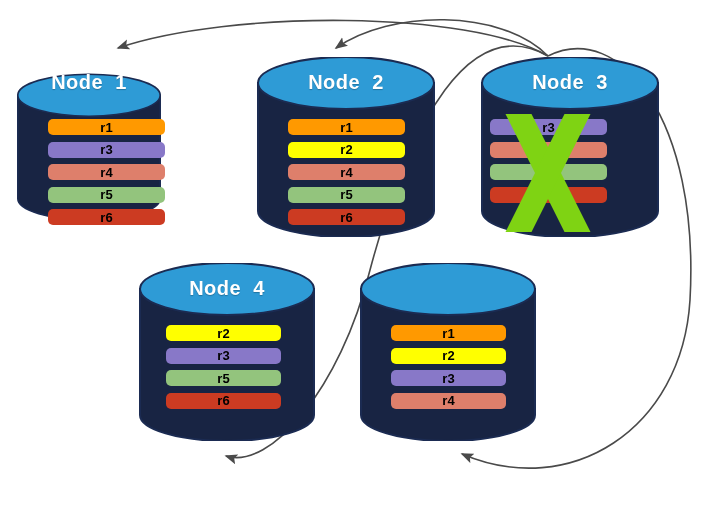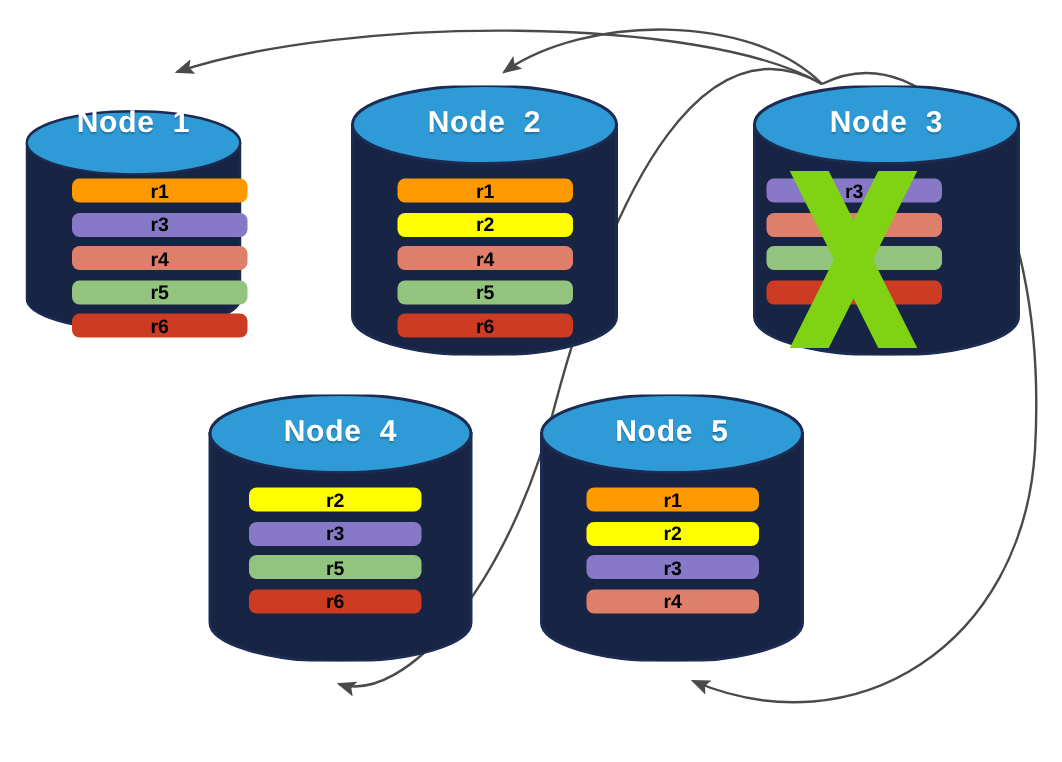--- a/index.html
+++ b/index.html
@@ -64,33 +64,33 @@
           <path d="M 1 26 L 1 154 A 88 26 0 0 0 177 154 L 177 26 Z" fill="#182443" stroke="#1b2b52" stroke-width="2"></path>
           <ellipse cx="89" cy="26" rx="88" ry="26" fill="#2e9bd6" stroke="#1b2b52" stroke-width="2"></ellipse>
         </svg>
         <div class="node-label" style="top: 14px; font-size: 20px;">Node  1</div>
         <div class="rec" style="left: 31px; top: 62px; width: 117px; height: 16px; background: rgb(255, 153, 0); font-size: 13px;">r1</div>
         <div class="rec" style="left: 31px; top: 84.6px; width: 117px; height: 16px; background: rgb(136, 120, 200); font-size: 13px;">r3</div>
         <div class="rec" style="left: 31px; top: 107.2px; width: 117px; height: 16px; background: rgb(222, 127, 107); font-size: 13px;">r4</div>
         <div class="rec" style="left: 31px; top: 129.8px; width: 117px; height: 16px; background: rgb(147, 196, 125); font-size: 13px;">r5</div>
         <div class="rec" style="left: 31px; top: 152.4px; width: 117px; height: 16px; background: rgb(204, 59, 34); font-size: 13px;">r6</div>
       </div>
-      <div class="node" style="left: 234px; top: 57px; width: 178px; height: 180px;">
+      <div class="node" style="left: 257px; top: 57px; width: 178px; height: 180px;">
         <svg class="cyl" viewBox="0 0 178 180" width="178" height="180">
           <path d="M 1 26 L 1 154 A 88 26 0 0 0 177 154 L 177 26 Z" fill="#182443" stroke="#1b2b52" stroke-width="2"></path>
           <ellipse cx="89" cy="26" rx="88" ry="26" fill="#2e9bd6" stroke="#1b2b52" stroke-width="2"></ellipse>
         </svg>
         <div class="node-label" style="top: 14px; font-size: 20px;">Node  2</div>
         <div class="rec" style="left: 31px; top: 62px; width: 117px; height: 16px; background: rgb(255, 153, 0); font-size: 13px;">r1</div>
         <div class="rec" style="left: 31px; top: 84.6px; width: 117px; height: 16px; background: rgb(255, 255, 0); font-size: 13px;">r2</div>
         <div class="rec" style="left: 31px; top: 107.2px; width: 117px; height: 16px; background: rgb(222, 127, 107); font-size: 13px;">r4</div>
         <div class="rec" style="left: 31px; top: 129.8px; width: 117px; height: 16px; background: rgb(147, 196, 125); font-size: 13px;">r5</div>
         <div class="rec" style="left: 31px; top: 152.4px; width: 117px; height: 16px; background: rgb(204, 59, 34); font-size: 13px;">r6</div>
       </div>
-      <div class="node" style="left: 480px; top: 57px; width: 178px; height: 180px; padding-left: 44px;">
+      <div class="node" style="left: 459px; top: 57px; width: 178px; height: 180px; padding-left: 44px;">
         <svg class="cyl" viewBox="0 0 178 180" width="178" height="180">
           <path d="M 1 26 L 1 154 A 88 26 0 0 0 177 154 L 177 26 Z" fill="#182443" stroke="#1b2b52" stroke-width="2"></path>
           <ellipse cx="89" cy="26" rx="88" ry="26" fill="#2e9bd6" stroke="#1b2b52" stroke-width="2"></ellipse>
         </svg>
         <div class="node-label" style="top: 14px; font-size: 20px;">Node  3</div>
         <div class="rec" style="left: 31px; top: 62px; width: 117px; height: 16px; background: rgb(136, 120, 200); font-size: 13px;">r3</div>
         <div class="rec" style="left: 31px; top: 84.6px; width: 117px; height: 16px; background: rgb(222, 127, 107); font-size: 13px;"></div>
         <div class="rec" style="left: 31px; top: 107.2px; width: 117px; height: 16px; background: rgb(147, 196, 125); font-size: 13px;"></div>
         <div class="rec" style="left: 31px; top: 129.8px; width: 117px; height: 16px; background: rgb(204, 59, 34); font-size: 13px;"></div>
         <svg class="xmark" viewBox="0 0 100 100" width="118" height="126" style="left: 30px; top: 53px;">
@@ -109,21 +109,20 @@
         <div class="rec" style="left: 31px; top: 62px; width: 115px; height: 16px; background: rgb(255, 255, 0); font-size: 13px;">r2</div>
         <div class="rec" style="left: 31px; top: 84.6px; width: 115px; height: 16px; background: rgb(136, 120, 200); font-size: 13px;">r3</div>
         <div class="rec" style="left: 31px; top: 107.2px; width: 115px; height: 16px; background: rgb(147, 196, 125); font-size: 13px;">r5</div>
         <div class="rec" style="left: 31px; top: 129.8px; width: 115px; height: 16px; background: rgb(204, 59, 34); font-size: 13px;">r6</div>
       </div>
       <div class="node" style="left: 360px; top: 263px; width: 176px; height: 178px;">
         <svg class="cyl" viewBox="0 0 176 178" width="176" height="178">
           <path d="M 1 26 L 1 152 A 87 26 0 0 0 175 152 L 175 26 Z" fill="#182443" stroke="#1b2b52" stroke-width="2"></path>
           <ellipse cx="88" cy="26" rx="87" ry="26" fill="#2e9bd6" stroke="#1b2b52" stroke-width="2"></ellipse>
         </svg>
-        <div class="node-label" style="top: 14px; font-size: 20px;">Node  5</div>
         <div class="rec" style="left: 31px; top: 62px; width: 115px; height: 16px; background: rgb(255, 153, 0); font-size: 13px;">r1</div>
         <div class="rec" style="left: 31px; top: 84.6px; width: 115px; height: 16px; background: rgb(255, 255, 0); font-size: 13px;">r2</div>
         <div class="rec" style="left: 31px; top: 107.2px; width: 115px; height: 16px; background: rgb(136, 120, 200); font-size: 13px;">r3</div>
         <div class="rec" style="left: 31px; top: 129.8px; width: 115px; height: 16px; background: rgb(222, 127, 107); font-size: 13px;">r4</div>
       </div>
     </div>
 
 </div>
 
 </body></html>

